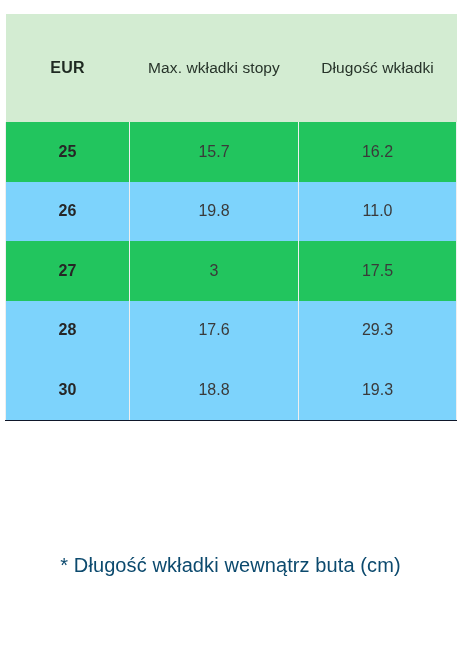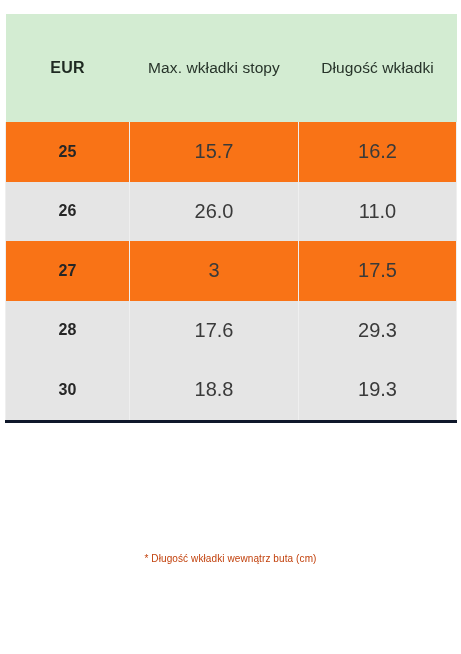--- a/index.html
+++ b/index.html
@@ -52,47 +52,47 @@
     font-size: 16px;
     color: #1f2a22;
     letter-spacing: 0.3px;
   }
 
   .size-table tbody td {
     height: 59.5px;
     padding: 0 2px;
     text-align: center;
     vertical-align: middle;
-    font-size: 20px;
+    font-size: 16px;
     font-weight: 400;
     color: #3a3a3a;
     border-left: 1px solid #efefef;
     border-right: 1px solid #efefef;
   }
   .size-table tbody td.cell-eur {
     font-weight: 700;
     color: #262626;
     font-size: 16px;
   }
 
-  .size-table tbody tr.odd td { background: #f97316; }
-  .size-table tbody tr.even td { background: #e5e5e5; }
-  .size-table tbody tr:last-child td { border-bottom: 3px solid #0f172a; }
+  .size-table tbody tr.odd td { background: #22c55e; }
+  .size-table tbody tr.even td { background: #7dd3fc; }
+  .size-table tbody tr:last-child td { border-bottom: 1px solid #0f172a; }
 
   .footnotes {
     position: absolute;
     left: 0;
     top: 552px;
     width: 461px;
     text-align: center;
   }
   .footnote {
-    font-size: 10px;
+    font-size: 20px;
     font-weight: 400;
-    color: #c2410c;
+    color: #0c4a6e;
     letter-spacing: 0.1px;
     line-height: 1.35;
   }
   .footnote.first  { margin-bottom: 26px; }
 </style>
 </head>
 <body>
 
 <div class="page">
 
@@ -110,21 +110,21 @@
       </tr>
     </thead>
     <tbody>
       <tr class="odd">
         <td class="cell-eur">25</td>
         <td>15.7</td>
         <td>16.2</td>
       </tr>
       <tr class="even">
         <td class="cell-eur">26</td>
-        <td>26.0</td>
+        <td>19.8</td>
         <td>11.0</td>
       </tr>
       <tr class="odd">
         <td class="cell-eur">27</td>
         <td>3</td>
         <td>17.5</td>
       </tr>
       <tr class="even">
         <td class="cell-eur">28</td>
         <td>17.6</td>

